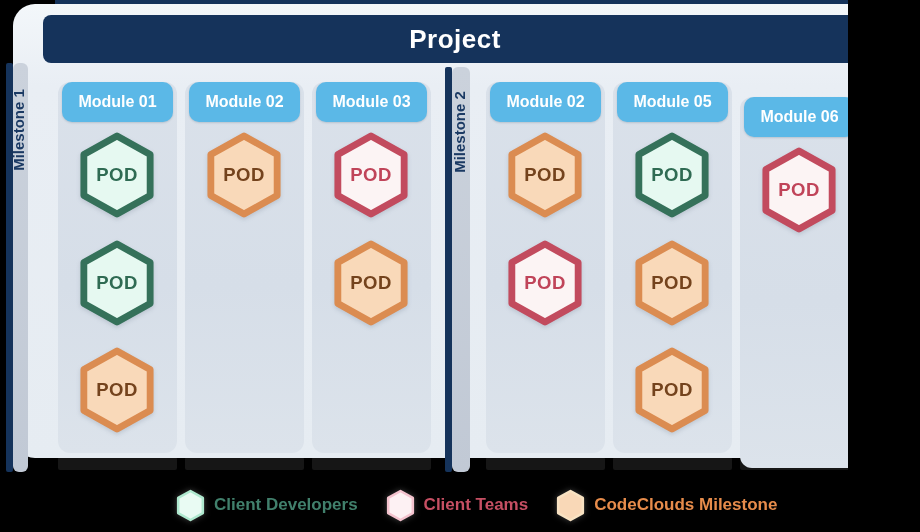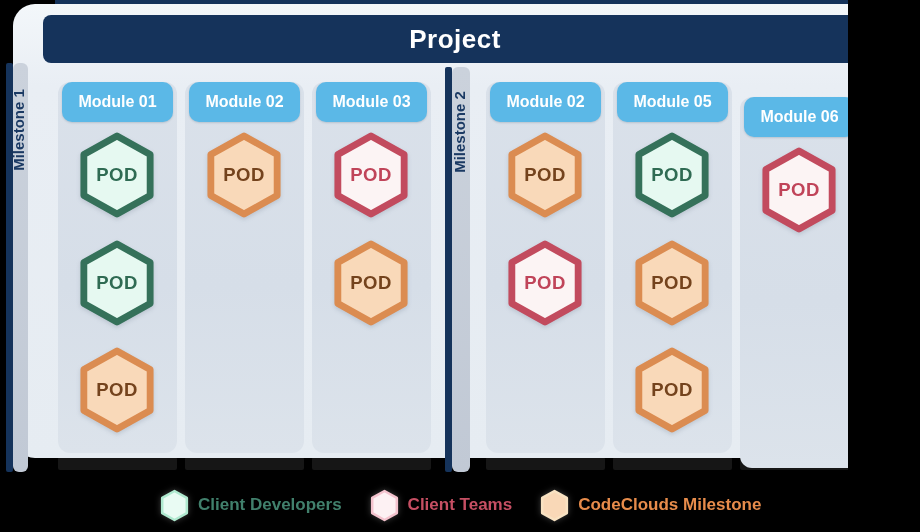--- a/index.html
+++ b/index.html
@@ -51,21 +51,21 @@
     background:#5BB8E7; border-radius:10px;
     display:flex; align-items:center; justify-content:center;
     color:#FFFFFF; font-weight:bold; font-size:16px;
     box-shadow:0 1px 2px rgba(30,60,90,.18);
   }
   .pod { position:absolute; left:20px; width:78px; height:86px; }
   .pod svg { display:block; filter:drop-shadow(0 2px 2px rgba(60,80,100,.18)); }
 
   
   #legend {
-    position:absolute; left:160px; top:483px; height:44px; z-index:2;
+    position:absolute; left:176px; top:483px; height:44px; z-index:2;
     display:flex; align-items:center; gap:28px;
   }
   .legend-item { display:flex; align-items:center; gap:9px; }
   .legend-hex { width:29px; height:37px; filter:drop-shadow(0 0 3px rgba(255,255,255,.25)); }
   .legend-label { font-weight:bold; font-size:17px; white-space:nowrap; }
 </style>
 </head>
 <body>
 
 <div id="stage">

